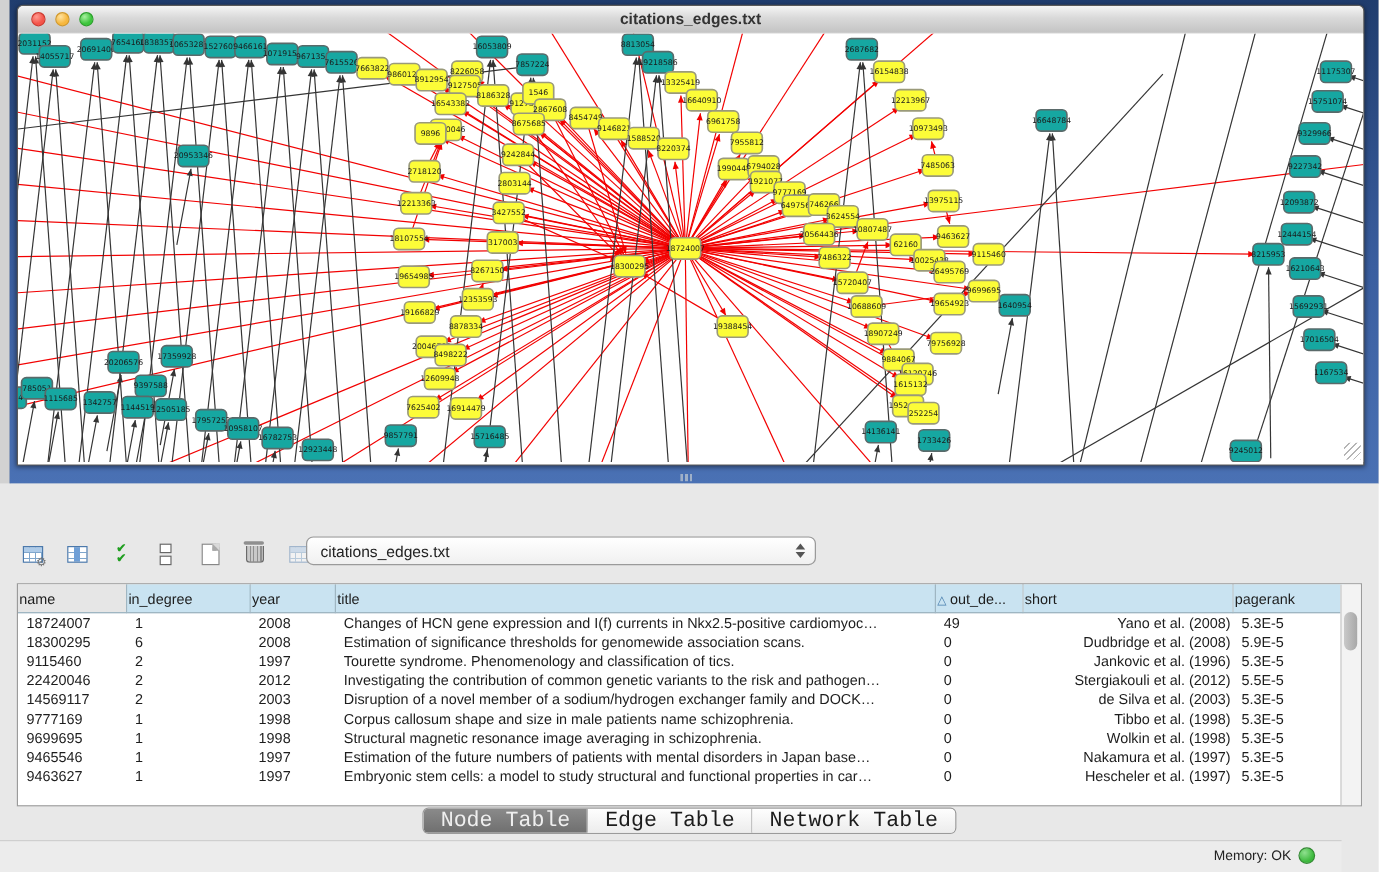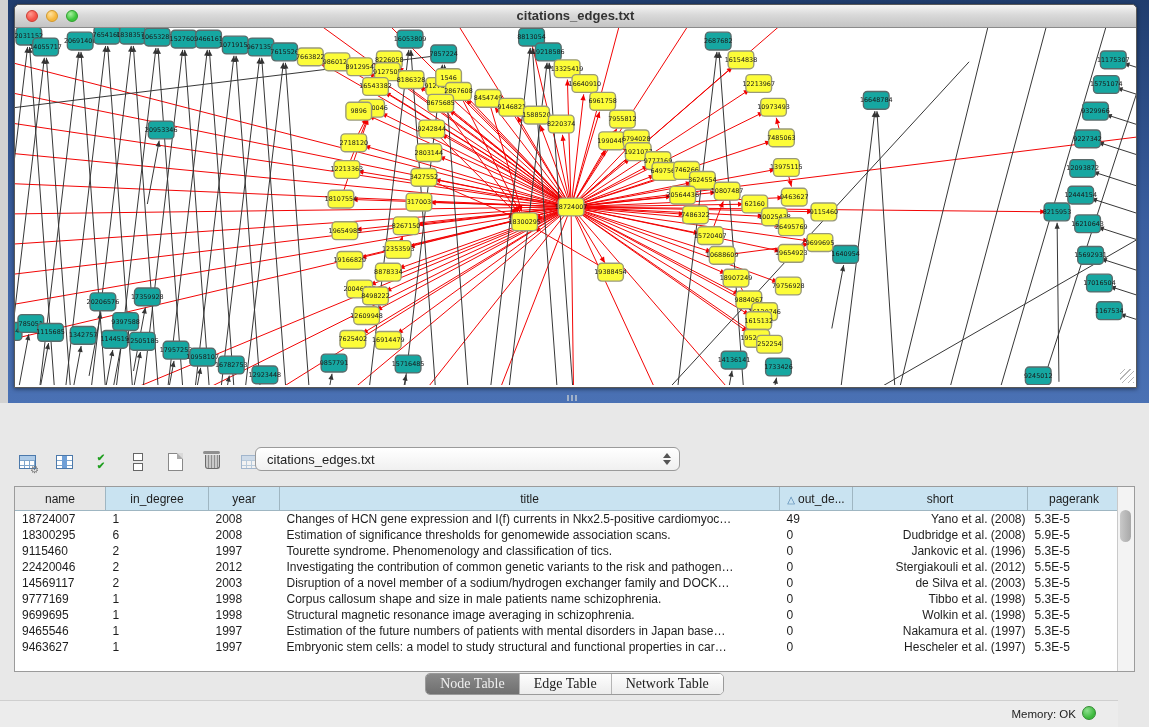--- a/index.html
+++ b/index.html
@@ -58,34 +58,34 @@
   .disabled{opacity:.45;}
   #table-combo{position:absolute;left:255px;top:44px;width:425px;height:24px;background:linear-gradient(#fff,#f0f0f0);
     border:1px solid #9a9a9a;border-radius:6px;font-size:13px;color:#222;line-height:23px;padding-left:11px;box-sizing:border-box;}
   .combo-arrows{position:absolute;right:8px;top:5px;display:flex;flex-direction:column;gap:2px;}
   .combo-arrows .up{width:0;height:0;border-left:4px solid transparent;border-right:4px solid transparent;border-bottom:5px solid #555;}
   .combo-arrows .dn{width:0;height:0;border-left:4px solid transparent;border-right:4px solid transparent;border-top:5px solid #555;}
 
   
   #tbl-box{position:absolute;left:14px;top:83px;width:1121px;height:186px;background:#fff;border:1px solid #9b9b9b;box-sizing:border-box;}
   #tbl{width:1104px;border-collapse:collapse;table-layout:fixed;font-size:12px;color:#1d1d1d;}
-  #tbl th{height:21px;background:#c9e3f1;border:1px solid #9fb6c2;border-top:none;font-weight:normal;font-size:12px;text-align:center;overflow:hidden;white-space:nowrap;margin-top:41px;}
+  #tbl th{height:21px;background:#c9e3f1;border:1px solid #9fb6c2;border-top:none;font-weight:normal;font-size:12px;text-align:left;overflow:hidden;white-space:nowrap;margin-top:41px;}
   #tbl th:first-child{background:#e6e6e6;border-left:none;}
   #tbl th:last-child{border-right:none;}
   #tbl td{height:16px;padding:0 2px 0 7px;overflow:hidden;white-space:nowrap;text-overflow:clip;}
   #tbl td.c-short{text-align:right;}
   .sort-tri{color:#4a7fae;font-size:10px;margin-right:3px;}
   #tbl-scroll{position:absolute;right:0;top:0;width:16px;height:184px;background:#f3f3f3;border-left:1px solid #c9c9c9;}
   #tbl-thumb{position:absolute;left:2px;top:23px;width:11px;height:32px;border-radius:6px;background:linear-gradient(90deg,#c9c9c9,#a8a8a8);}
 
   
   #tabs{position:absolute;left:0;right:0;top:270px;height:22px;display:flex;justify-content:center;}
   .seg{display:flex;border:1px solid #9a9a9a;border-radius:5px;overflow:hidden;height:20px;background:#fdfdfd;}
-  .seg button{border:none;background:linear-gradient(#fefefe,#ececec);font-size:14px;color:#1c1c1c;
-    padding:0 14px;border-right:1px solid #b5b5b5;font-family:Liberation Serif, serif;}
+  .seg button{border:none;background:linear-gradient(#fefefe,#ececec);font-size:18px;color:#1c1c1c;
+    padding:0 14px;border-right:1px solid #b5b5b5;font-family:Liberation Mono, monospace;}
   .seg button:last-child{border-right:none;}
   .seg button.sel{background:linear-gradient(#8a8a8a,#6f6f6f);color:#efefef;}
 
   
   #statusbar{position:absolute;left:0;top:297px;width:1118px;height:27px;background:#ececec;border-top:1px solid #cfcfcf;}
   #mem-label{position:absolute;right:42px;top:7px;font-size:11.5px;color:#222;}
   #mem-dot{position:absolute;right:22px;top:5px;width:14px;height:14px;border-radius:50%;
     background:radial-gradient(circle at 35% 30%,#8fe08f,#3db93d 65%);border:1px solid #338a33;box-sizing:border-box;}
 </style>
 </head>

